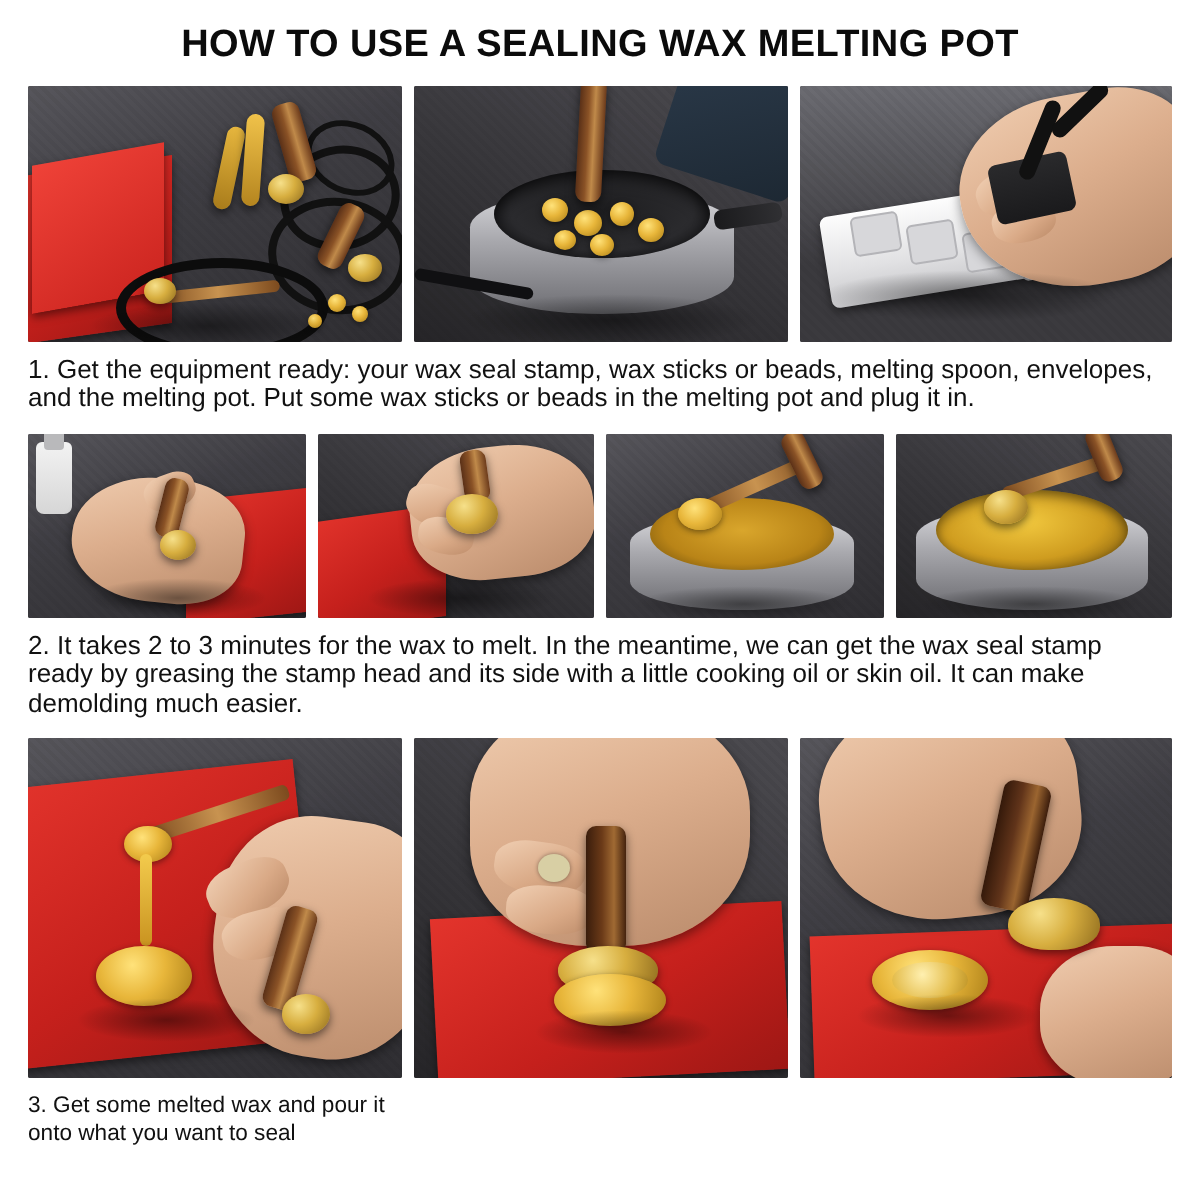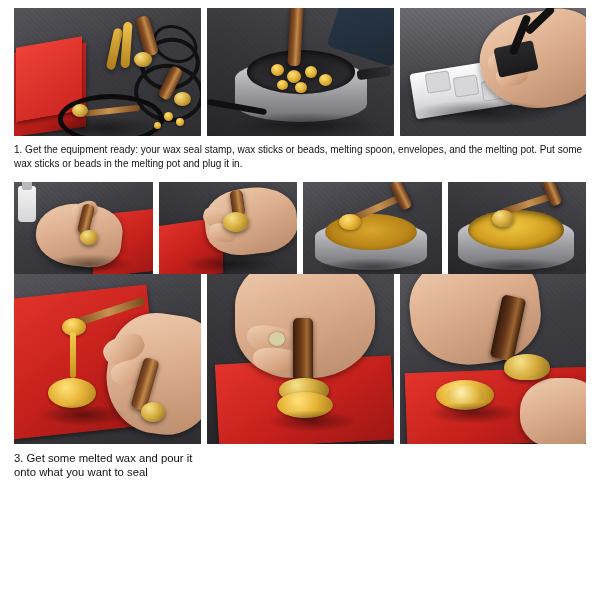--- a/index.html
+++ b/index.html
@@ -36,21 +36,21 @@
     gap: 6px;
     width: 572px;
   }
   .photo {
     position: relative;
     overflow: hidden;
     border-radius: 1px;
     background: #3b3b3d;
   }
   .caption {
-    font-size: 10px;
+    font-size: 13px;
     line-height: 14.4px;
     color: #111;
     margin: 7px 16px 10px 0;
     width: 572px;
   }
   .caption-cols {
     display: flex;
     gap: 6px;
     width: 572px;
     margin: 7px 0 0 0;
@@ -159,20 +159,21 @@
     position: absolute;
     border-radius: 50%;
     background: radial-gradient(ellipse at center, rgba(0,0,0,0.45) 0%, rgba(0,0,0,0) 70%);
   }
 </style>
 </head>
 <body>
 
 <div class="page">
 
+  <div class="title">HOW TO USE A SEALING WAX MELTING POT</div>
 
   <div class="step-row">
 
     <div class="photo" style="width:189px;height:128px;">
       <div class="scene">
         <div class="dark-table"></div>
         <div class="grain"></div>
 
         <div class="red-paper" style="left:-6px;top:40px;width:78px;height:84px;transform:skewY(-8deg);"></div>
         <div class="red-paper" style="left:2px;top:34px;width:66px;height:74px;transform:skewY(-10deg);background:linear-gradient(150deg,#ef4238,#cb241f);"></div>
@@ -304,20 +305,21 @@
         <div class="pot-body" style="left:10px;top:36px;width:116px;height:52px;"></div>
         <div style="position:absolute;left:20px;top:28px;width:96px;height:40px;border-radius:50%;background:radial-gradient(ellipse at 45% 40%, #f2c93f 0%, #cf9c1f 55%, #6b4c0b 100%);box-shadow:inset 0 2px 6px rgba(0,0,0,0.5);"></div>
         <div class="spoon-stick" style="left:52px;top:18px;width:58px;height:7px;transform:rotate(-18deg);"></div>
         <div class="brass" style="left:44px;top:28px;width:22px;height:17px;"></div>
         <div class="wood-handle" style="left:98px;top:-4px;width:12px;height:28px;transform:rotate(-22deg);"></div>
         <div class="shadow-soft" style="left:12px;top:76px;width:112px;height:18px;"></div>
       </div>
     </div>
   </div>
 
+  <div class="caption">2. It takes 2 to 3 minutes for the wax to melt. In the meantime, we can get the wax seal stamp ready by greasing the stamp head and its side with a little cooking oil or skin oil. It can make demolding much easier.</div>
 
   <div class="step-row">
 
     <div class="photo" style="width:189px;height:170px;">
       <div class="scene">
         <div class="dark-table"></div>
         <div class="grain"></div>
         <div class="red-paper" style="left:-10px;top:18px;width:150px;height:140px;transform:rotate(-6deg);"></div>
         <div class="hand" style="right:-16px;top:40px;width:110px;height:120px;border-radius:42% 38% 44% 48%;transform:rotate(8deg);"></div>
         <div class="finger" style="right:56px;top:62px;width:42px;height:26px;transform:rotate(-22deg);"></div>

